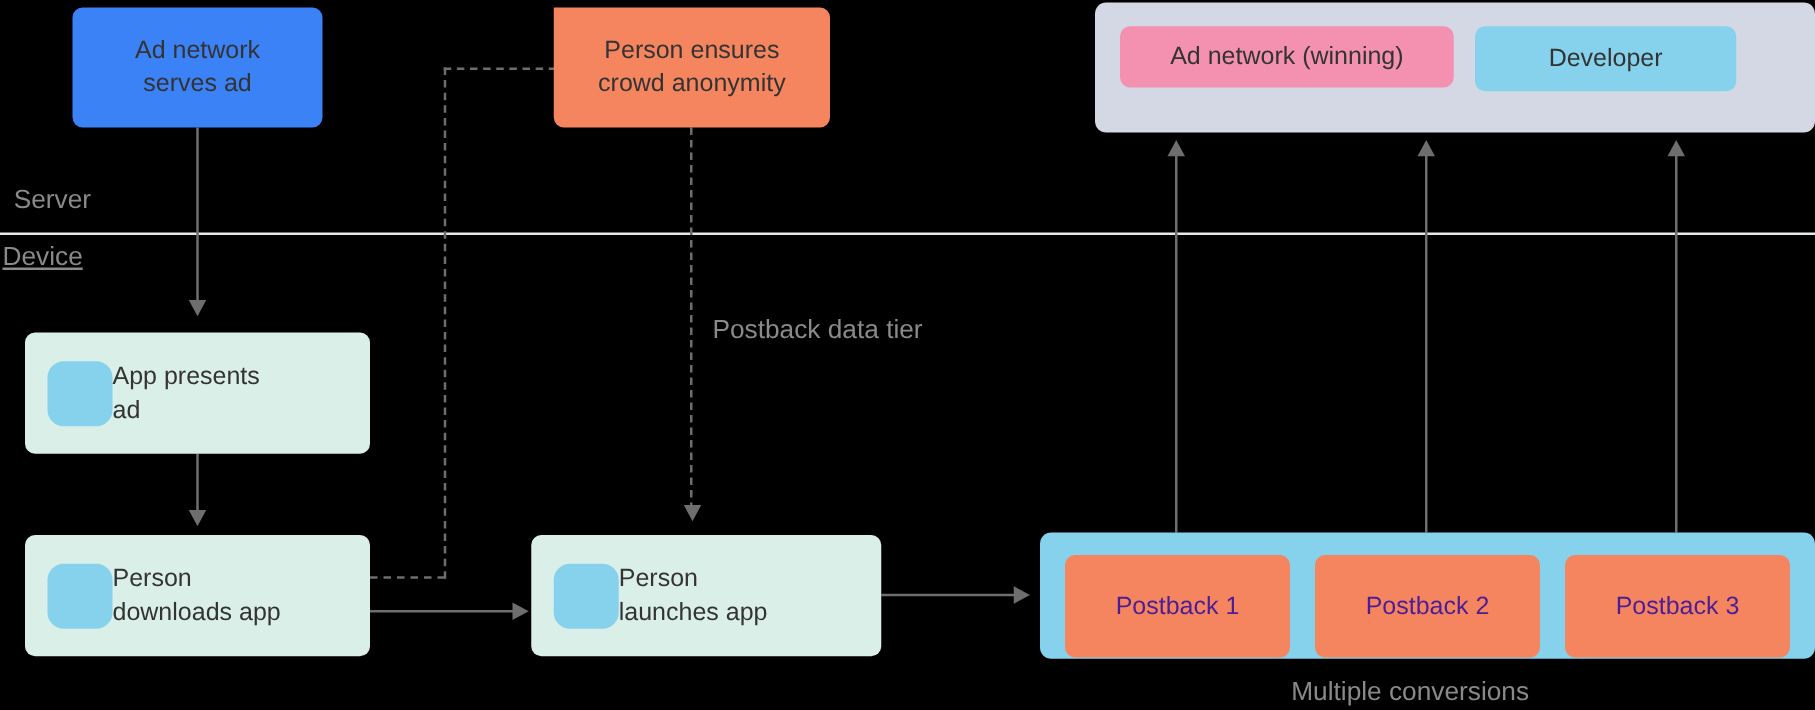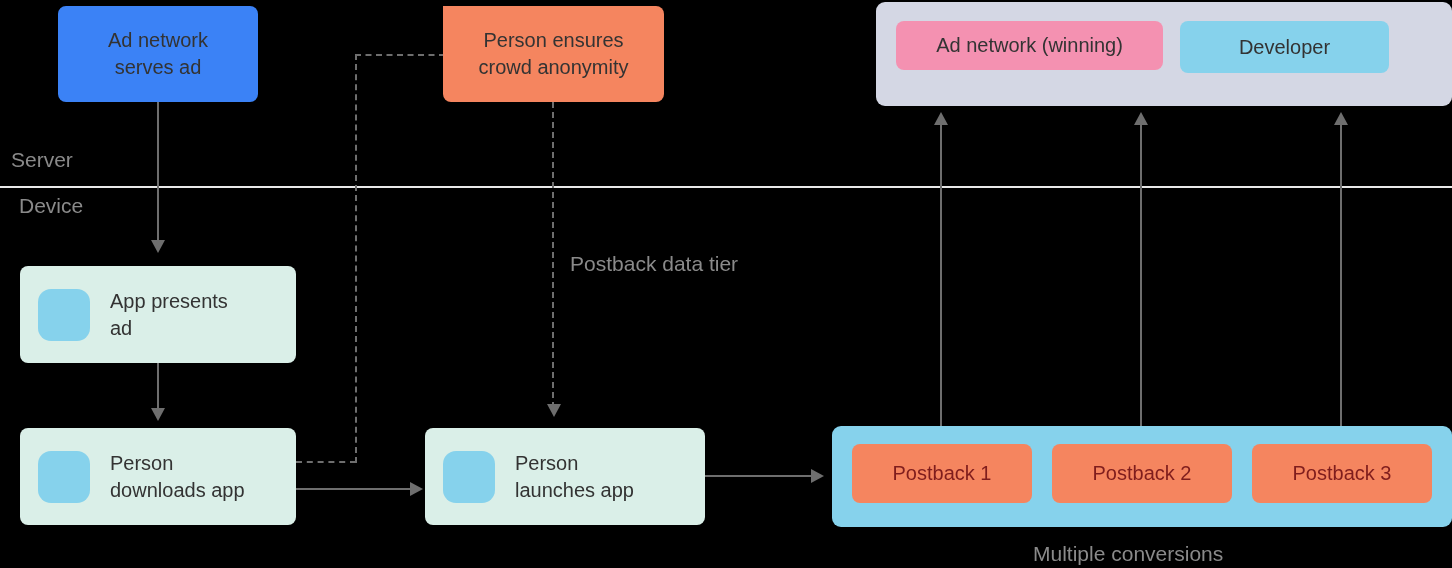--- a/index.html
+++ b/index.html
@@ -55,21 +55,20 @@
   }
   #developer{
     left:1180px; top:21px; width:209px; height:52px;
     background:#86D2EC;
   }
 
   
   .device-node{
     background:#DAEFE8;
     padding-left:18px;
-    gap:20px;
   }
   .device-node .tile{
     flex:0 0 auto;
     width:52px;height:52px;
     border-radius:13px;
     background:#86D2EC;
   }
   #app-presents{ left:20px; top:266px; width:276px; height:97px;}
   #person-downloads{ left:20px; top:428px; width:276px; height:97px;}
   #person-launches{ left:425px; top:428px; width:280px; height:97px;}
@@ -77,39 +76,39 @@
   
   #postback-group{
     position:absolute;
     left:832px; top:426px; width:620px; height:101px;
     background:#86D2EC;
     border-radius:9px;
     box-sizing:border-box;
   }
   .postback{
     background:#F5855F;
-    color:#7f1d1d;
-    height:59px;
+    color:#4c1d95;
+    height:82px;
     top:444px;
     width:180px;
   }
   #postback-1{left:852px;}
   #postback-2{left:1052px;}
   #postback-3{left:1252px;}
 
   
   .caption{
     position:absolute;
     color:#8A8A8A;
     font-size:21px;
     line-height:24px;
     white-space:nowrap;
   }
   #caption-server{left:11px; top:148px;}
-  #caption-device{left:19px; top:194px;}
+  #caption-device{left:2px; top:194px;text-decoration:underline;}
   #caption-postback-tier{left:570px; top:252px;}
   #caption-multiple-conversions{left:1033px; top:542px;}
 
   
   #server-device-divider{
     position:absolute;
     left:0; top:186px; width:1452px; height:2px;
     background:#E8E8E8;
   }
 

